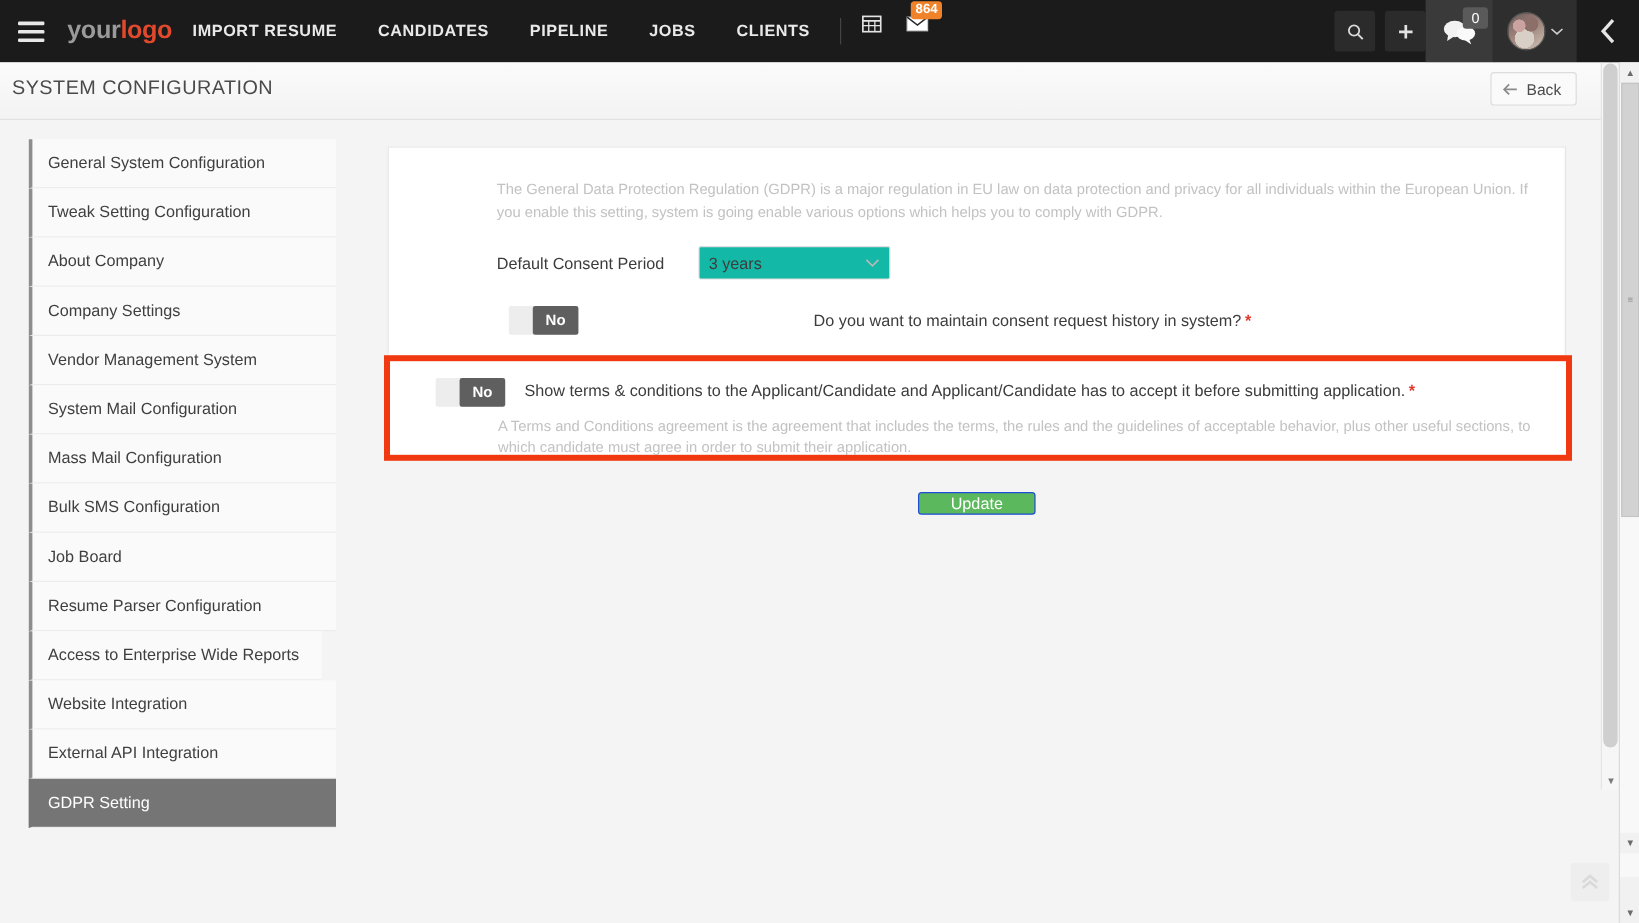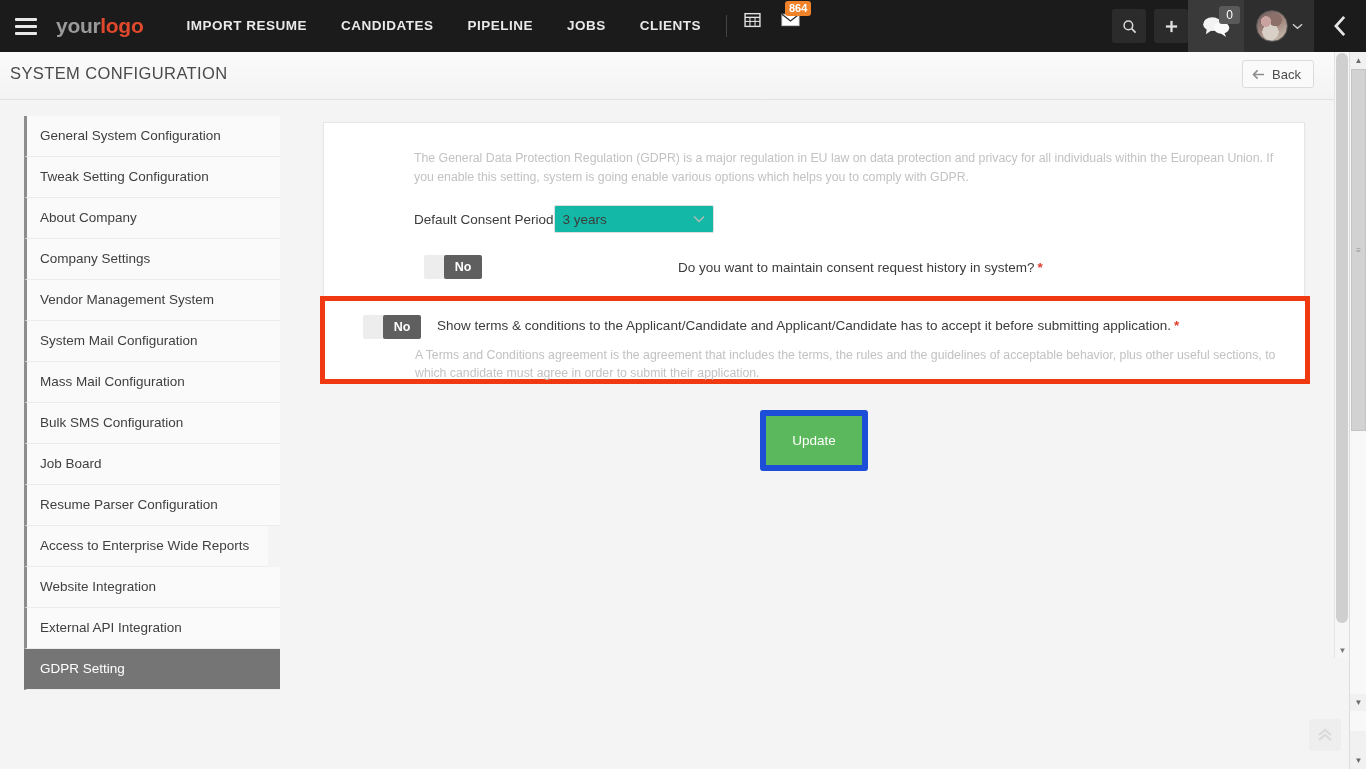--- a/index.html
+++ b/index.html
@@ -23,21 +23,21 @@
     display: flex; flex-direction: column;
     align-items: center; justify-content: center;
     gap: 4px; cursor: pointer;
   }
   .hamburger span {
     display: block; width: 22px; height: 3px;
     background: #e8e8e8; border-radius: 1px;
   }
   .brand {
     font-size: 21px; font-weight: bold;
-    margin-left: 4px; margin-right: 26px;
+    margin-left: 4px; 
     letter-spacing: -0.3px; white-space: nowrap;
   }
   .brand .w1 { color: #9a9a9a; }
   .brand .w2 { color: #e0492c; }
   .navlink {
     color: #e9e9e9; font-size: 13.5px; font-weight: bold;
     letter-spacing: 0.5px; padding: 0 17px;
     height: 52px; line-height: 52px; cursor: pointer;
     white-space: nowrap;
   }
@@ -161,21 +161,21 @@
   .q-text {
     font-size: 13.5px; color: #3c3c3c; padding-top: 3px;
   }
   .req { color: #e03b2f; font-weight: bold; margin-left: 3px; }
   .desc {
     font-size: 12.3px; color: #c2c2c2; line-height: 19px;
     margin: 8px 0 0 76px; max-width: 880px;
   }
   .consent-line {
     display: flex; align-items: center;
-    margin: 18px 0 6px 76px; 
+    margin: 18px 0 6px 76px; gap: 28px;
   }
   .consent-label { font-size: 13.5px; color: #3c3c3c; }
   .sel {
     width: 160px; height: 28px; border: 1px solid #dddddd;
     background: #14b8a6; border-radius: 2px;
     display: flex; align-items: center; justify-content: space-between;
     padding: 0 8px; font-size: 13.5px; color: #3c3c3c; cursor: pointer;
   }
   .hist-line {
     display: flex; align-items: center;
@@ -197,22 +197,22 @@
     font-size: 12.3px; color: #c2c2c2; line-height: 18px;
     margin: 7px 0 12px 74px; max-width: 870px;
   }
 
   .update-wrap {
     position: absolute; left: 323px; top: 410px;
     width: 982px; display: flex; justify-content: center;
   }
   .update-btn {
     background: #5cb85c; color: #fff;
-    border: 6px solid #1d4ed8; border-radius: 3px;
-    padding: 17px 26px; font-size: 13.5px; cursor: pointer;
+    border: 1px solid #1d4ed8; border-radius: 3px;
+    padding: 1px 26px; font-size: 13.5px; cursor: pointer;
   }
 
   
   .vscroll-outer {
     position: absolute; right: 0; top: 52px;
     width: 17px; height: 717px;
     background: #f1f1f1; border-left: 1px solid #dcdcdc;
   }
   .vs-arrow {
     width: 17px; height: 17px;

